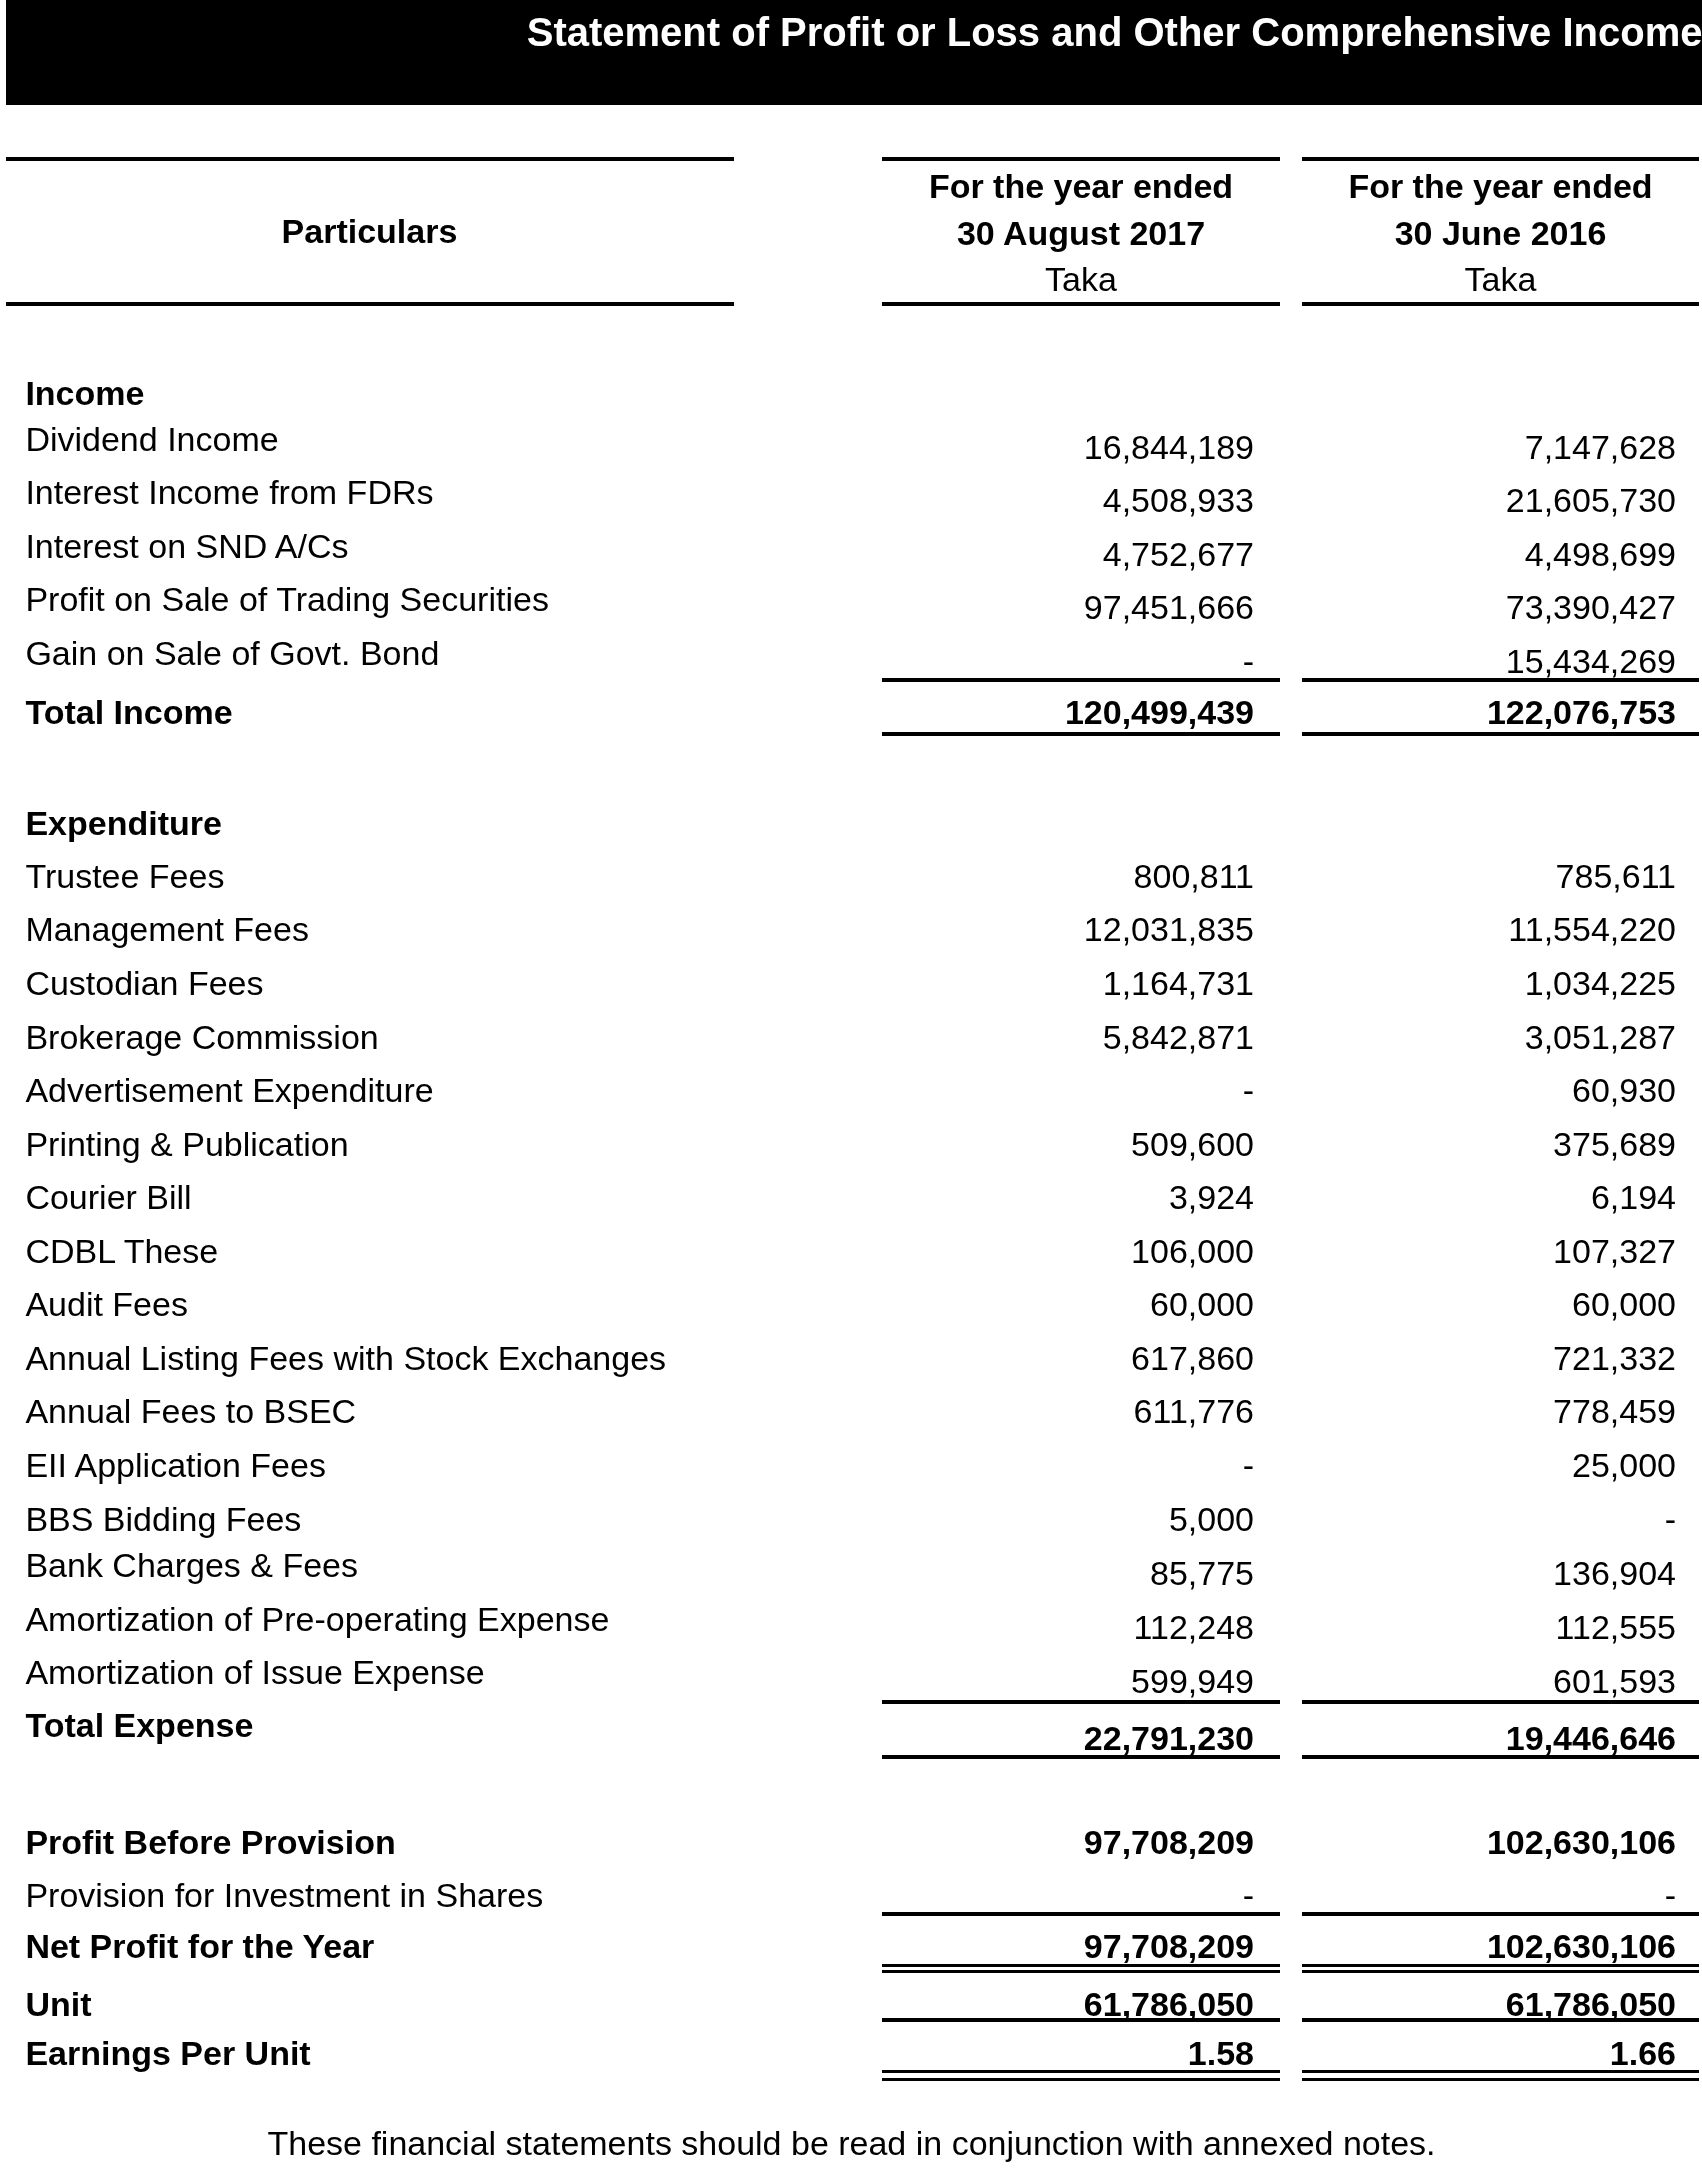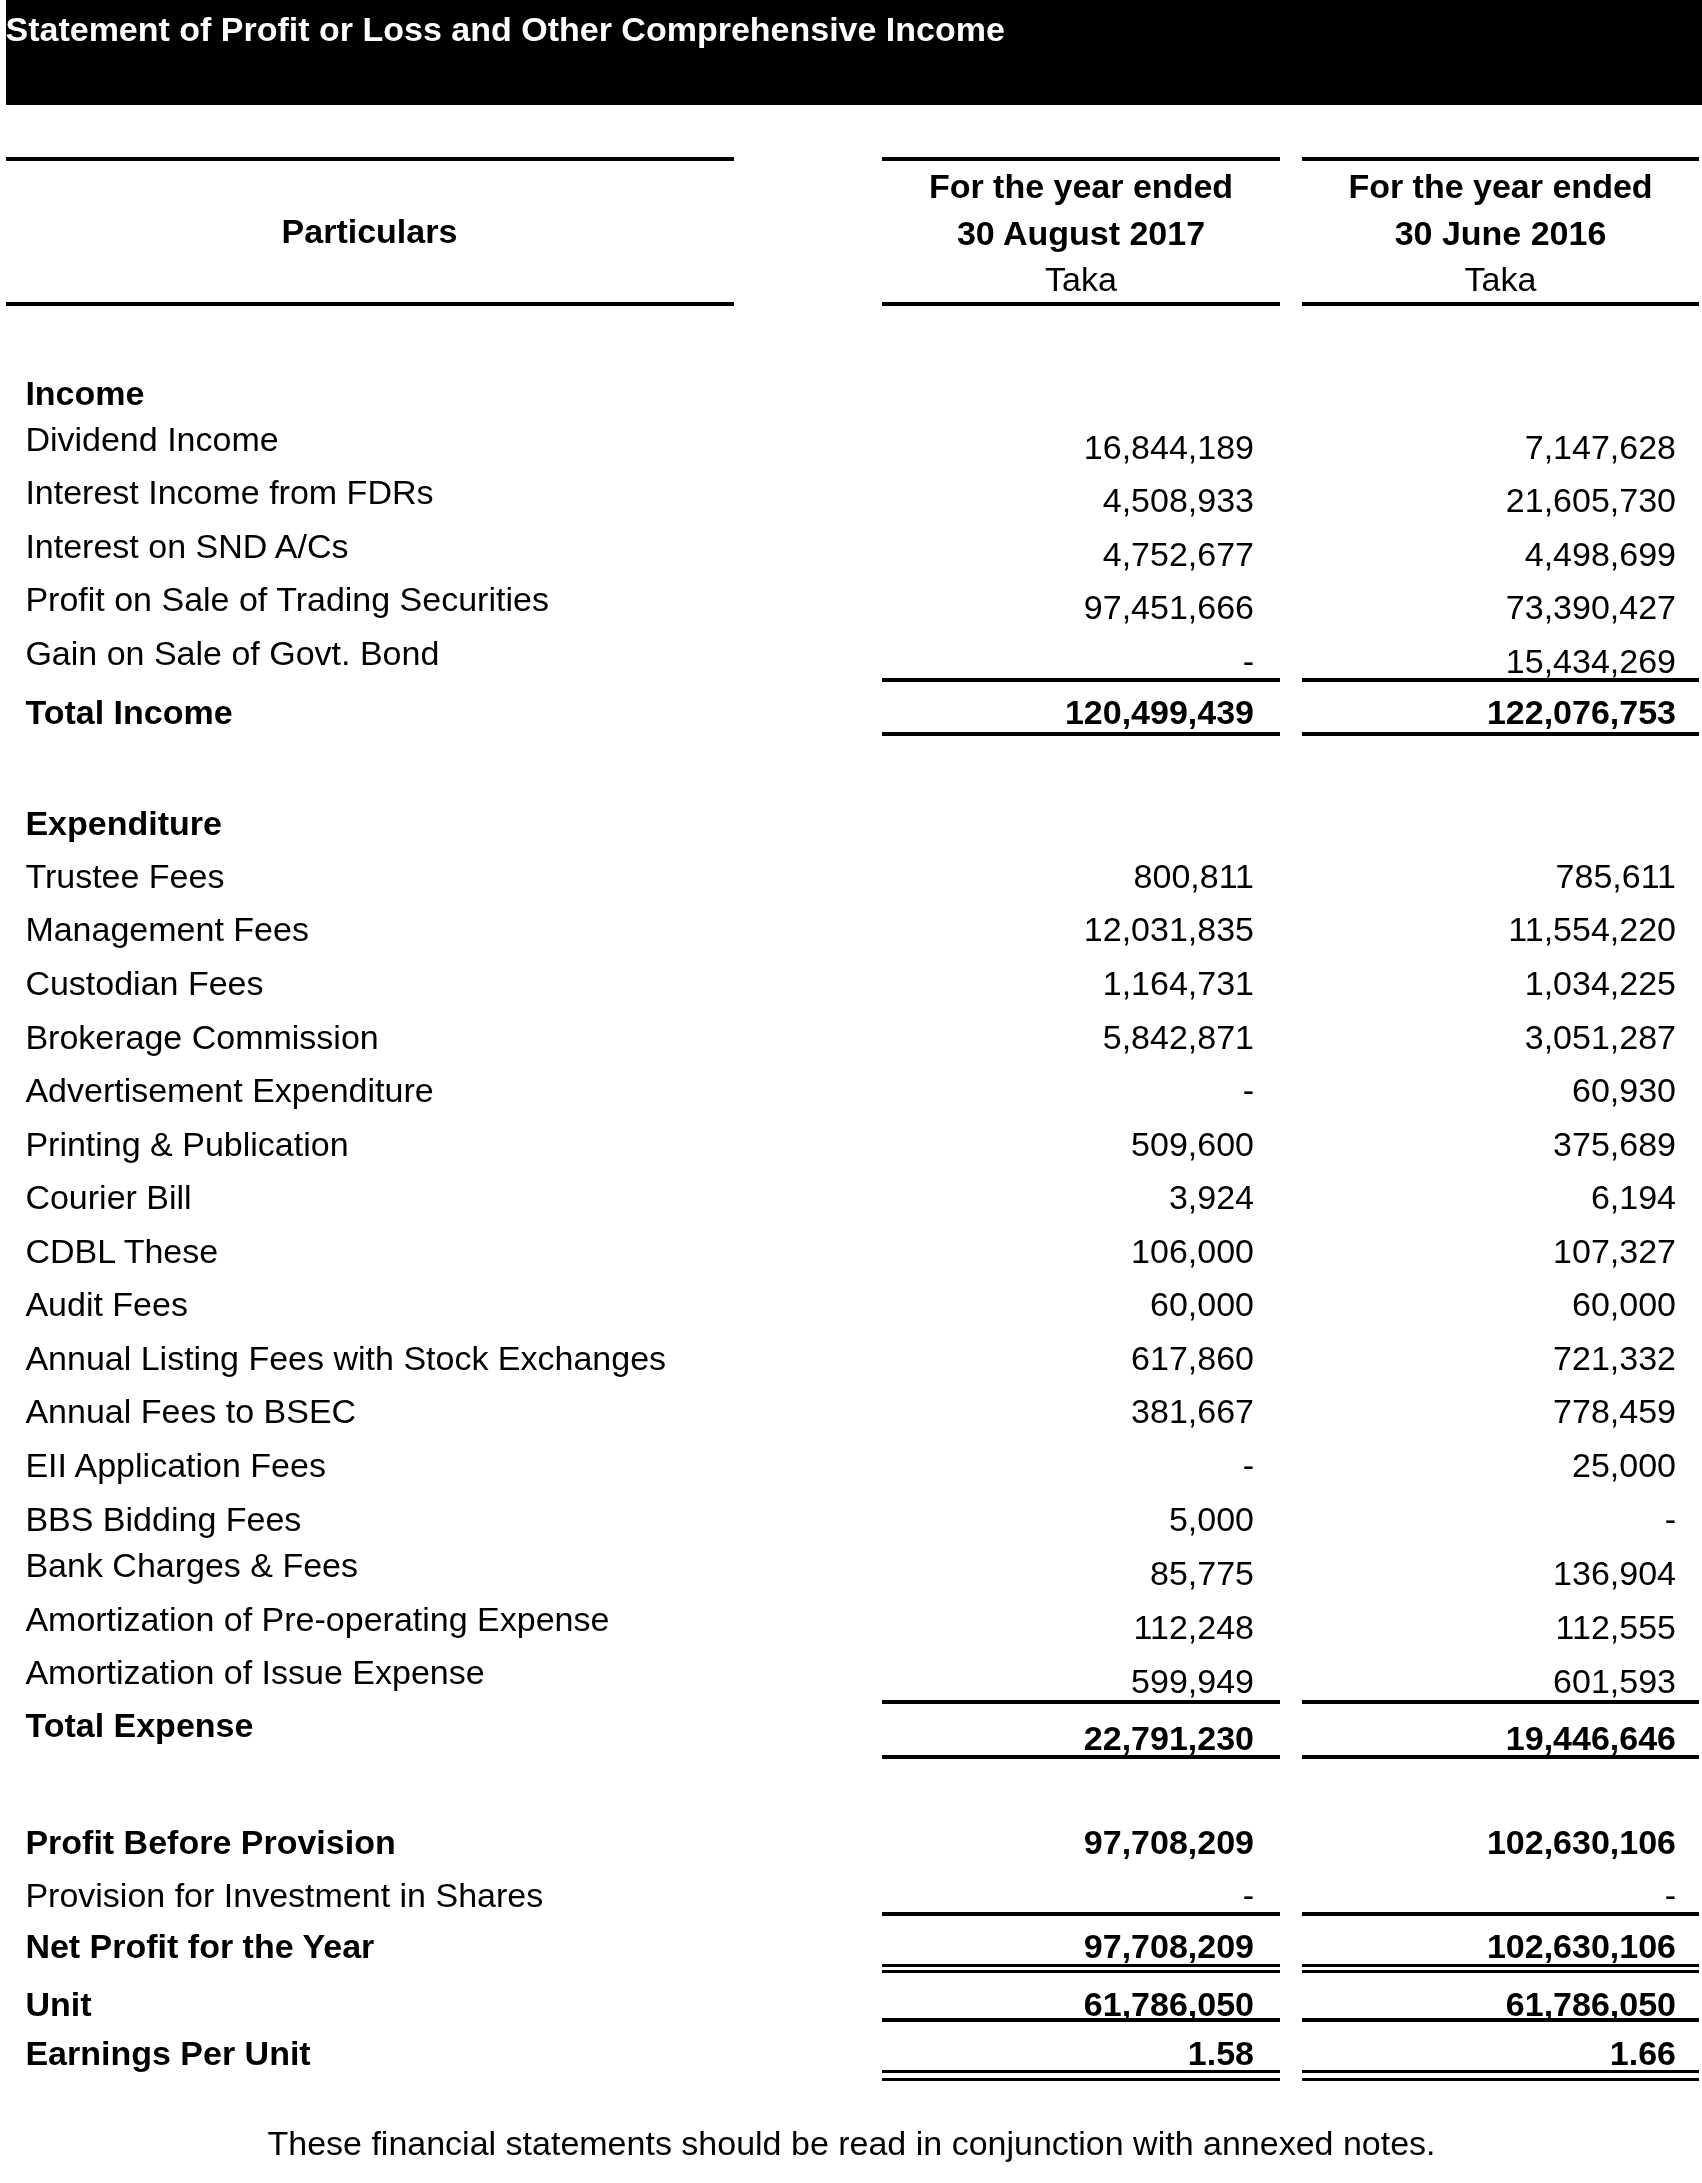--- a/index.html
+++ b/index.html
@@ -1,20 +1,20 @@
 <!DOCTYPE html>
 <html style="font-size:11px"><head>
 <meta charset="utf-8">
 <style>
   html, body { margin: 0; padding: 0; background: #ffffff; }
   body { width: 1703px; height: 2183px; position: relative; overflow: hidden;
          font-family: "Liberation Sans", "DejaVu Sans", sans-serif; color: #000000; }
   .band { position: absolute; left: 5.5px; top: 0; width: 1697px; height: 105px; background: #000000; }
-  .band-line { position: absolute; left: 0; width: 100%; text-align: left; color: #ffffff;
-               font-weight: bold; font-size: 34px; line-height: 1; white-space: nowrap; }
+  .band-line { position: absolute; left: 0; width: 100%; text-align: right; color: #ffffff;
+               font-weight: bold; font-size: 40px; line-height: 1; white-space: nowrap; }
   .rule { position: absolute; height: 4.1px; background: #000000; }
   .hdr { position: absolute; text-align: center; font-size: 34px; line-height: 1; white-space: nowrap; }
   .hdr.b { font-weight: bold; }
   .lbl { position: absolute; left: 25.4px; font-size: 34px; line-height: 1; white-space: nowrap; }
   .num { position: absolute; text-align: right; font-size: 34px; line-height: 1; white-space: nowrap; }
   .c1 { left: 882px; width: 372px; }
   .c2 { left: 1302px; width: 374px; }
   .b { font-weight: bold; }
   .footer { position: absolute; left: 0; width: 1703px; text-align: center; font-size: 34px; line-height: 1; white-space: nowrap; }
 </style>
@@ -129,21 +129,21 @@
   <div class="num c1" style="top:1287px">60,000</div>
   <div class="num c2" style="top:1287px">60,000</div>
 </div>
 <div>
   <div class="lbl" style="top:1341px">Annual Listing Fees with Stock Exchanges</div>
   <div class="num c1" style="top:1341px">617,860</div>
   <div class="num c2" style="top:1341px">721,332</div>
 </div>
 <div>
   <div class="lbl" style="top:1394px">Annual Fees to BSEC</div>
-  <div class="num c1" style="top:1394px">381,667</div>
+  <div class="num c1" style="top:1394px">611,776</div>
   <div class="num c2" style="top:1394px">778,459</div>
 </div>
 <div>
   <div class="lbl" style="top:1448px">EII Application Fees</div>
   <div class="num c1" style="top: 1448px; padding-right: 27.5px;">-</div>
   <div class="num c2" style="top:1448px">25,000</div>
 </div>
 <div>
   <div class="lbl" style="top:1502px">BBS Bidding Fees</div>
   <div class="num c1" style="top:1502px">5,000</div>

